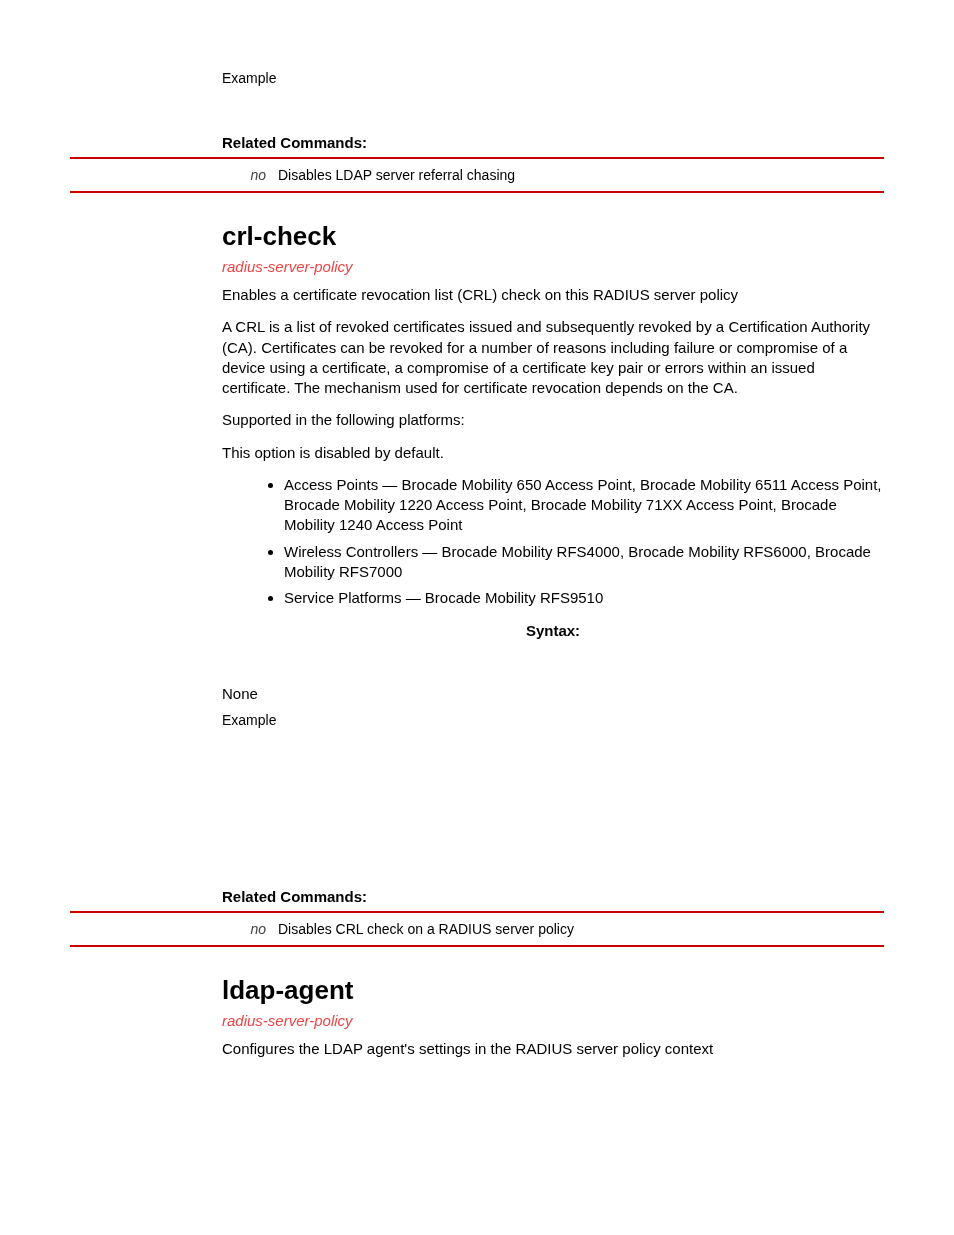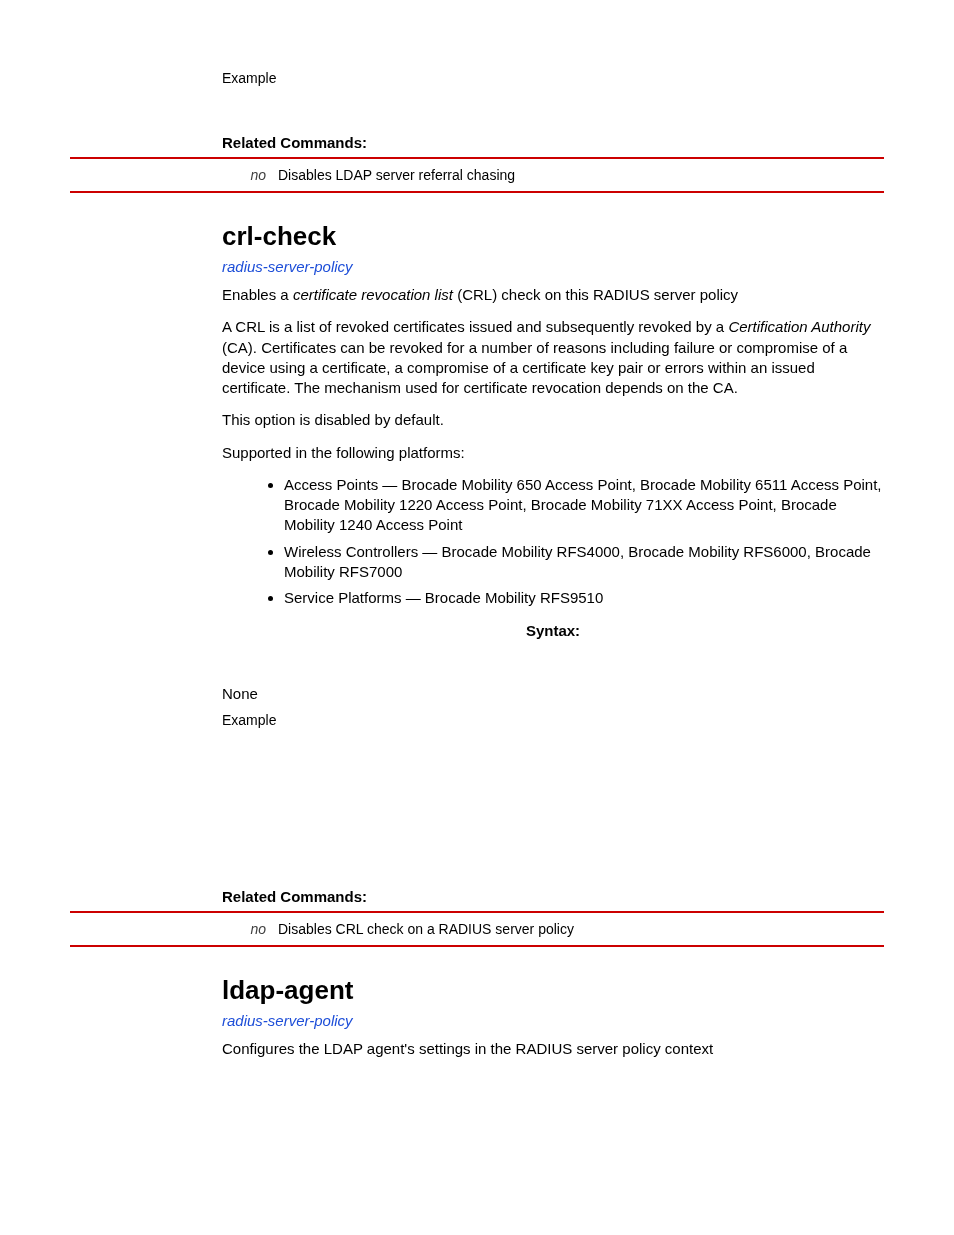--- a/index.html
+++ b/index.html
@@ -55,31 +55,31 @@
     text-align: right;
   }
   .cmd-heading {
     font-size: 26px;
     font-weight: bold;
     margin-top: 28px;
     margin-bottom: 6px;
     font-family: Arial, sans-serif;
   }
   .policy-link {
-    color: #1d4ed8;
+    color: #ef4444;
     font-style: italic;
     font-size: 15px;
     margin-bottom: 10px;
   }
   .body-text {
     font-size: 15px;
     line-height: 1.35;
     margin-bottom: 12px;
   }
-  .italic { font-style: italic; }
+  .italic { }
   ul.platforms {
     margin: 4px 0 14px 0;
     padding-left: 62px;
     list-style: disc;
   }
   ul.platforms li {
     font-size: 15px;
     line-height: 1.35;
     margin-bottom: 6px;
   }
@@ -121,23 +121,23 @@
     <div class="policy-link">radius-server-policy</div>
 
     <div class="body-text">
       <span>Enables a </span><span class="italic">certificate revocation list</span><span> (CRL) check on this RADIUS server policy</span>
     </div>
 
     <div class="body-text">
       <span>A CRL is a list of revoked certificates issued and subsequently revoked by a </span><span class="italic">Certification Authority</span><span> (CA). Certificates can be revoked for a number of reasons including failure or compromise of a device using a certificate, a compromise of a certificate key pair or errors within an issued certificate. The mechanism used for certificate revocation depends on the CA.</span>
     </div>
 
+    <div class="body-text">Supported in the following platforms:</div>
+
     <div class="body-text">This option is disabled by default.</div>
-
-    <div class="body-text">Supported in the following platforms:</div>
 
     <ul class="platforms">
       <li>Access Points — Brocade Mobility 650 Access Point, Brocade Mobility 6511 Access Point, Brocade Mobility 1220 Access Point, Brocade Mobility 71XX Access Point, Brocade Mobility 1240 Access Point</li>
       <li>Wireless Controllers — Brocade Mobility RFS4000, Brocade Mobility RFS6000, Brocade Mobility RFS7000</li>
       <li>Service Platforms — Brocade Mobility RFS9510</li>
     </ul>
 
     <div class="sub-head">Syntax:</div>
     <div style="height:40px"></div>
 

